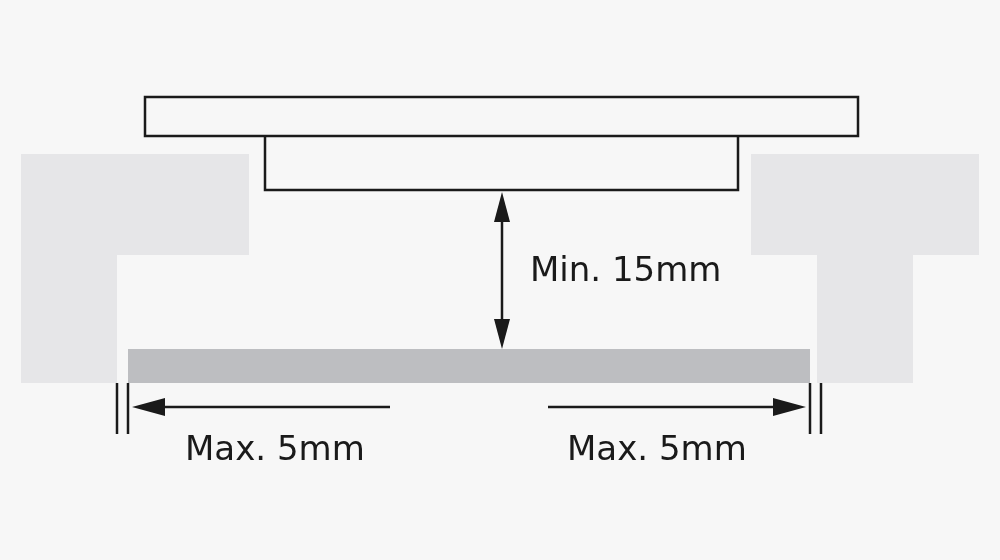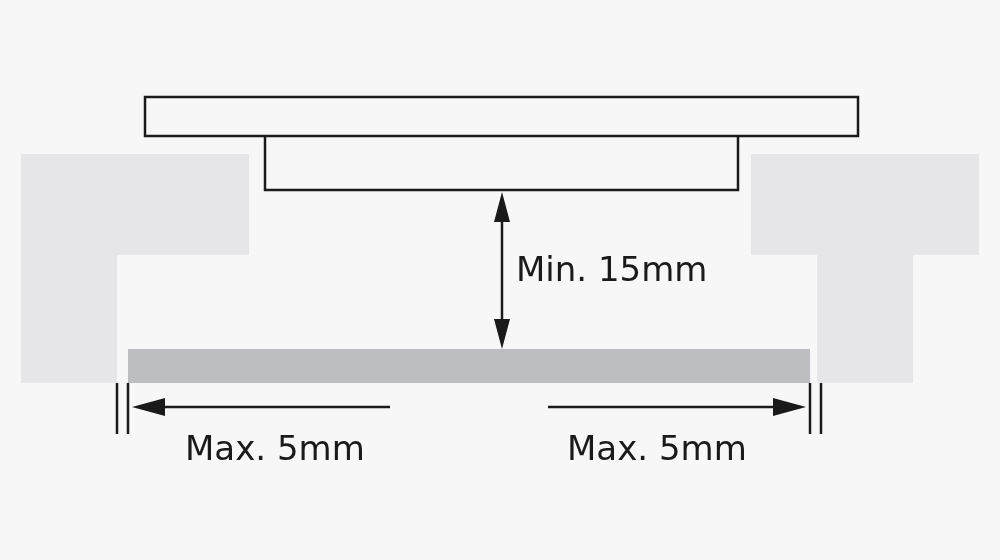--- a/index.html
+++ b/index.html
@@ -51,15 +51,15 @@
   <g>
     <line x1="810" y1="383" x2="810" y2="434" stroke="#1a1a1a" stroke-width="2.5"></line>
     <line x1="821" y1="383" x2="821" y2="434" stroke="#1a1a1a" stroke-width="2.5"></line>
   </g>
   <g>
     <line x1="548" y1="407" x2="790" y2="407" stroke="#1a1a1a" stroke-width="2.5"></line>
     <polygon points="806,407 773,398 773,416" fill="#1a1a1a"></polygon>
   </g>
 </svg>
 
-<div class="label" style="left:516px; top:249px;text-align:right;">Min. 15mm</div>
+<div class="label" style="left:530px; top:249px;text-align:right;">Min. 15mm</div>
 <div class="label" style="left:185px; top:428px;">Max. 5mm</div>
 <div class="label" style="left:567px; top:428px;">Max. 5mm</div>
 
 </body></html>

